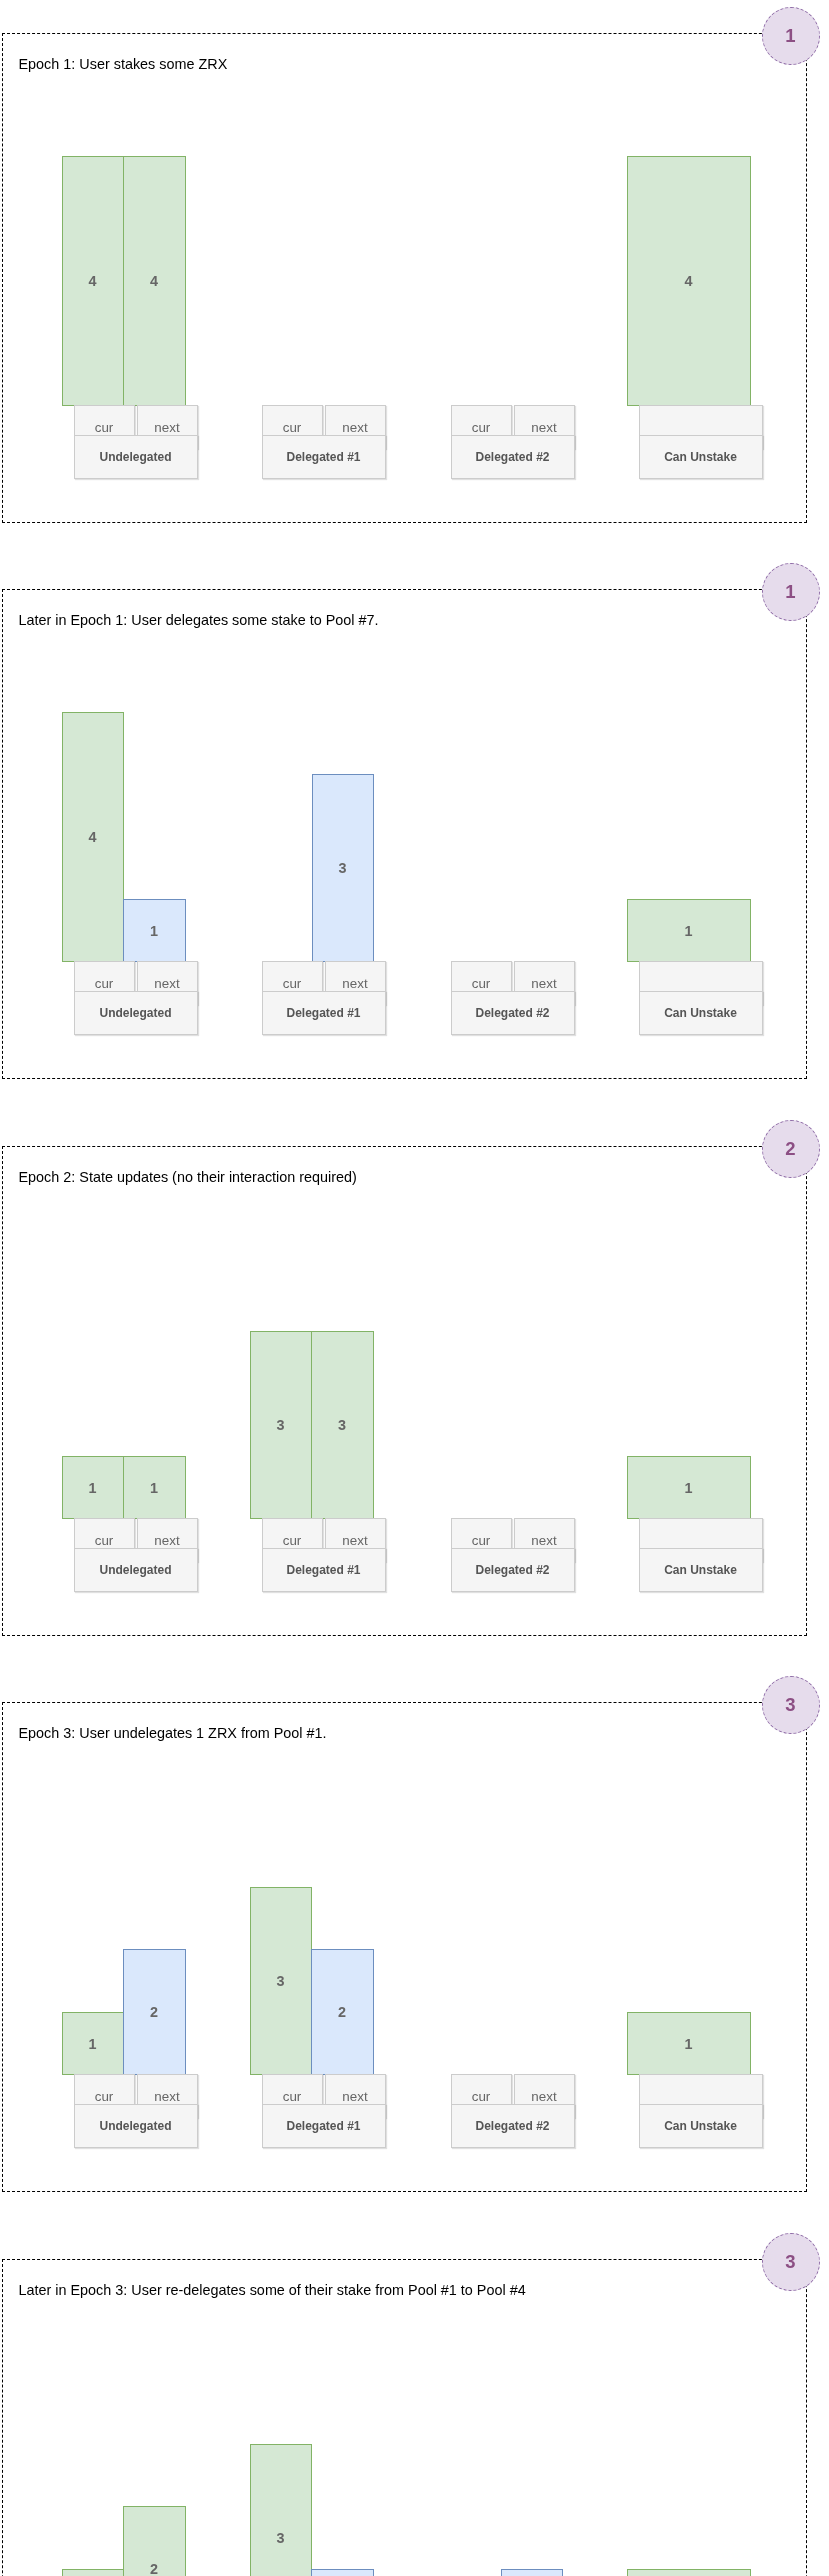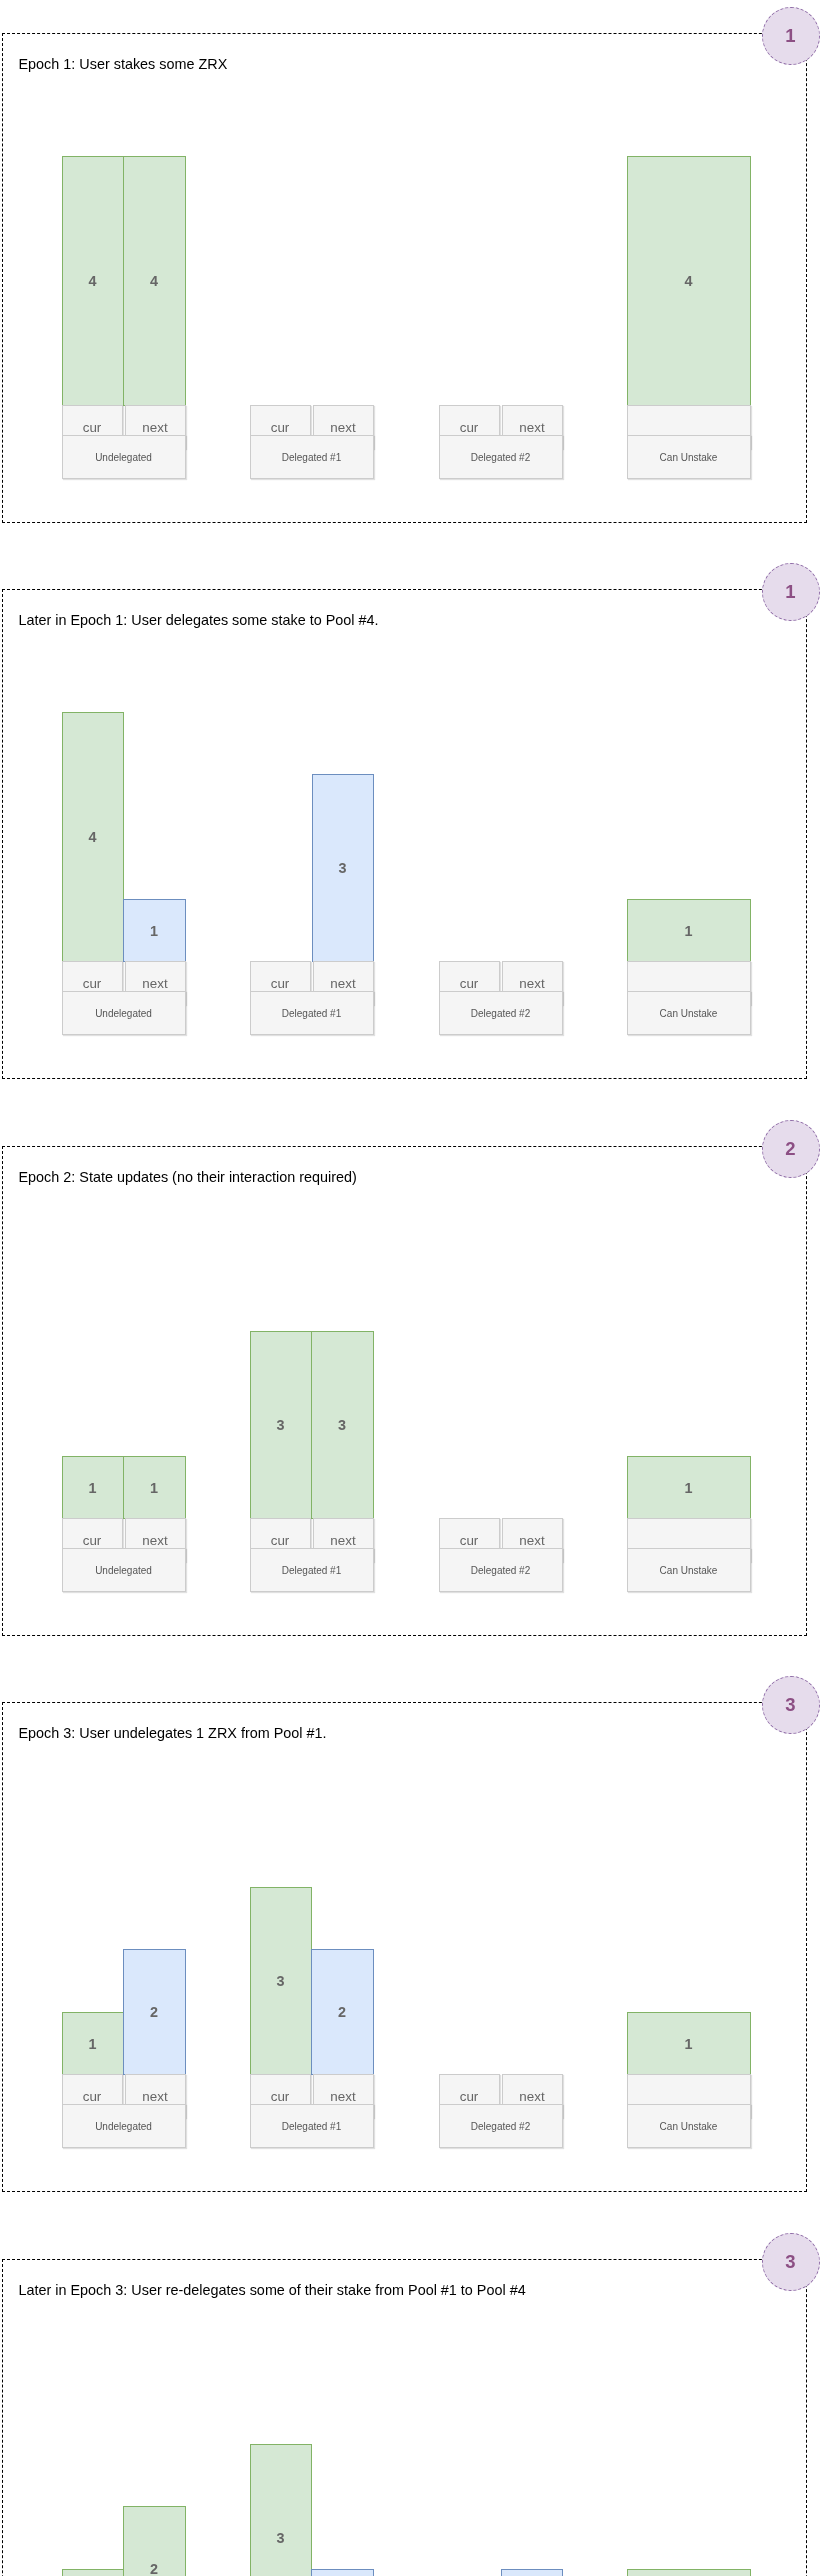--- a/index.html
+++ b/index.html
@@ -11,22 +11,22 @@
                white-space:nowrap;text-align:right;}
   .badge{position:absolute;width:58px;height:58px;border-radius:50%;
          box-sizing:border-box;display:flex;align-items:center;justify-content:center;
          font-size:18.5px;font-weight:bold;z-index:5;}
   .bar{position:absolute;box-sizing:border-box;border:1px solid;border-top-width:1.5px;
        display:flex;align-items:center;justify-content:center;
        font-size:14.4px;font-weight:bold;color:#666666;}
   .cell{position:absolute;box-sizing:border-box;height:44px;background:#f5f5f5;
         border:1px solid #cccccc;box-shadow:1px 1px 1px rgba(0,0,0,0.12);
         display:flex;align-items:center;justify-content:center;
-        font-size:13.4px;color:#666666;}
-  .cell.glabel{font-weight:normal;font-size:10px;color:#555555;}
+        font-size:13.4px;color:#666666;margin-left:12px;}
+  .cell.glabel{font-weight:bold;font-size:12px;color:#555555;}
 </style>
 </head>
 <body>
 
 <div id="panels">
   <div class="panel" style="top: 33px;">
     <div class="badge" style="left: 759px; top: -27px; background: rgb(230, 220, 236); border: 1.5px dashed rgb(142, 107, 166); color: rgb(140, 79, 132);">1</div>
     <div class="panel-title">Epoch 1: User stakes some ZRX</div>
   <div class="bar" style="left: 59px; width: 62px; top: 122px; height: 250px; background: rgb(213, 232, 212); border-color: rgb(130, 179, 102);">
         <span>4</span>
@@ -45,21 +45,21 @@
       <div class="cell glabel" style="left: 436px; width: 124px; top: 401px;">Delegated #2</div>
       <div class="bar" style="left: 624px; width: 124px; top: 122px; height: 250px; background: rgb(213, 232, 212); border-color: rgb(130, 179, 102);">
         <span>4</span>
       </div>
       <div class="cell" style="left: 624px; width: 124px; top: 371px;"></div>
       <div class="cell glabel" style="left: 624px; width: 124px; top: 401px;">Can Unstake</div>
     </div>
 
   <div class="panel" style="top: 589px;">
     <div class="badge" style="left: 759px; top: -27px; background: rgb(230, 220, 236); border: 1.5px dashed rgb(142, 107, 166); color: rgb(140, 79, 132);">1</div>
-    <div class="panel-title">Later in Epoch 1: User delegates some stake to Pool #4.</div>
+    <div class="panel-title">Later in Epoch 1: User delegates some stake to Pool #7.</div>
   <div class="bar" style="left: 59px; width: 62px; top: 122px; height: 250px; background: rgb(213, 232, 212); border-color: rgb(130, 179, 102);">
         <span>4</span>
       </div>
       <div class="bar" style="left: 120px; width: 63px; top: 309px; height: 63px; background: rgb(218, 232, 252); border-color: rgb(108, 142, 191);">
         <span>1</span>
       </div>
       <div class="cell" style="left: 59px; width: 61px; top: 371px;">cur</div>
       <div class="cell" style="left: 122px; width: 61px; top: 371px;">next</div>
       <div class="cell glabel" style="left: 59px; width: 124px; top: 401px;">Undelegated</div>
       <div class="bar" style="left: 309px; width: 62px; top: 184px; height: 188px; background: rgb(218, 232, 252); border-color: rgb(108, 142, 191);">

